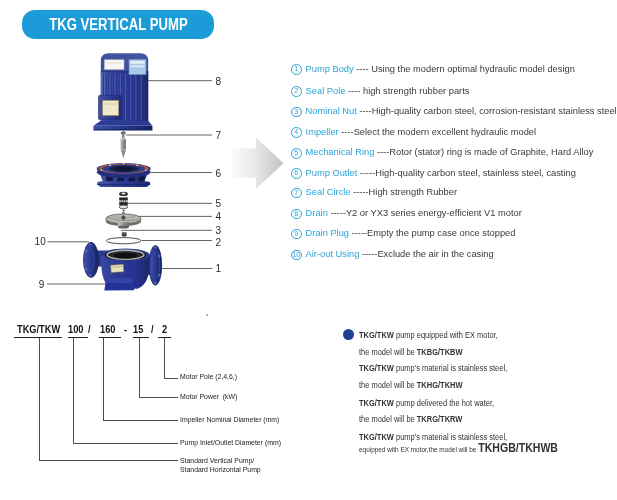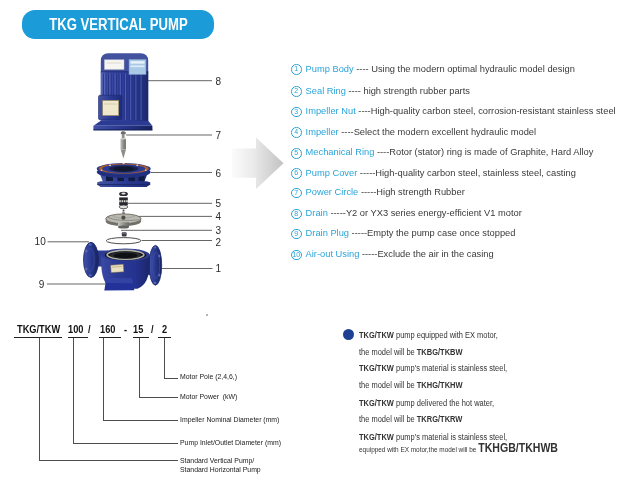--- a/index.html
+++ b/index.html
@@ -220,26 +220,26 @@
 <text x="34.6" y="245.3">10</text>
 <text x="38.8" y="288.3">9</text>
 </g>
 
 <circle cx="207" cy="315" r="1" fill="#9a9a9a"></circle>
 
 <polygon points="232,148.5 256,148.5 256,137.5 283.5,163.3 256,189 256,177.8 232,177.8" fill="url(#ag)"></polygon>
 </svg>
 
 <div class="li" style="top:63.7px"><span class="cn">1</span><span class="nm">Pump Body</span> ---- Using the modern optimal hydraulic model design</div>
-<div class="li" style="top:85.5px"><span class="cn">2</span><span class="nm">Seal Ring</span> ---- high strength rubber parts</div>
-<div class="li" style="top:105.8px"><span class="cn">3</span><span class="nm">Impeller Nut</span> ----High-quality carbon steel, corrosion-resistant stainless steel</div>
+<div class="li" style="top:85.5px"><span class="cn">2</span><span class="nm">Seal Pole</span> ---- high strength rubber parts</div>
+<div class="li" style="top:105.8px"><span class="cn">3</span><span class="nm">Nominal Nut</span> ----High-quality carbon steel, corrosion-resistant stainless steel</div>
 <div class="li" style="top:126.5px"><span class="cn">4</span><span class="nm">Impeller</span> ----Select the modern excellent hydraulic model</div>
 <div class="li" style="top:147.3px"><span class="cn">5</span><span class="nm">Mechanical Ring</span> ----Rotor (stator) ring is made of Graphite, Hard Alloy</div>
-<div class="li" style="top:167.5px"><span class="cn">6</span><span class="nm">Pump Cover</span> -----High-quality carbon steel, stainless steel, casting</div>
-<div class="li" style="top:187.1px"><span class="cn">7</span><span class="nm">Power Circle</span> -----High strength Rubber</div>
+<div class="li" style="top:167.5px"><span class="cn">6</span><span class="nm">Pump Outlet</span> -----High-quality carbon steel, stainless steel, casting</div>
+<div class="li" style="top:187.1px"><span class="cn">7</span><span class="nm">Seal Circle</span> -----High strength Rubber</div>
 <div class="li" style="top:207.9px"><span class="cn">8</span><span class="nm">Drain</span> -----Y2 or YX3 series energy-efficient V1 motor</div>
 <div class="li" style="top:228.1px"><span class="cn">9</span><span class="nm">Drain Plug</span> -----Empty the pump case once stopped</div>
 <div class="li" style="top:248.9px"><span class="cn">10</span><span class="nm">Air-out Using</span> -----Exclude the air in the casing</div>
 
 <div class="mt" style="left:17px;top:324px">TKG/TKW</div>
 <div class="mt" style="left:68px;top:324px">100</div>
 <div class="mt" style="left:88px;top:324px">/</div>
 <div class="mt" style="left:100px;top:324px">160</div>
 <div class="mt" style="left:124px;top:324px">-</div>
 <div class="mt" style="left:133px;top:324px">15</div>

